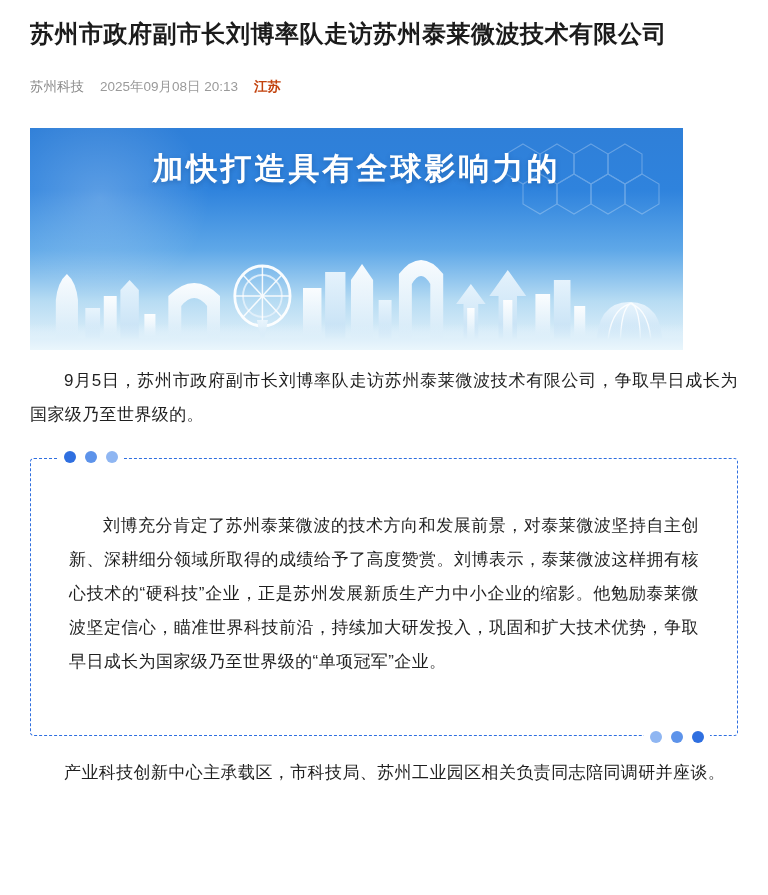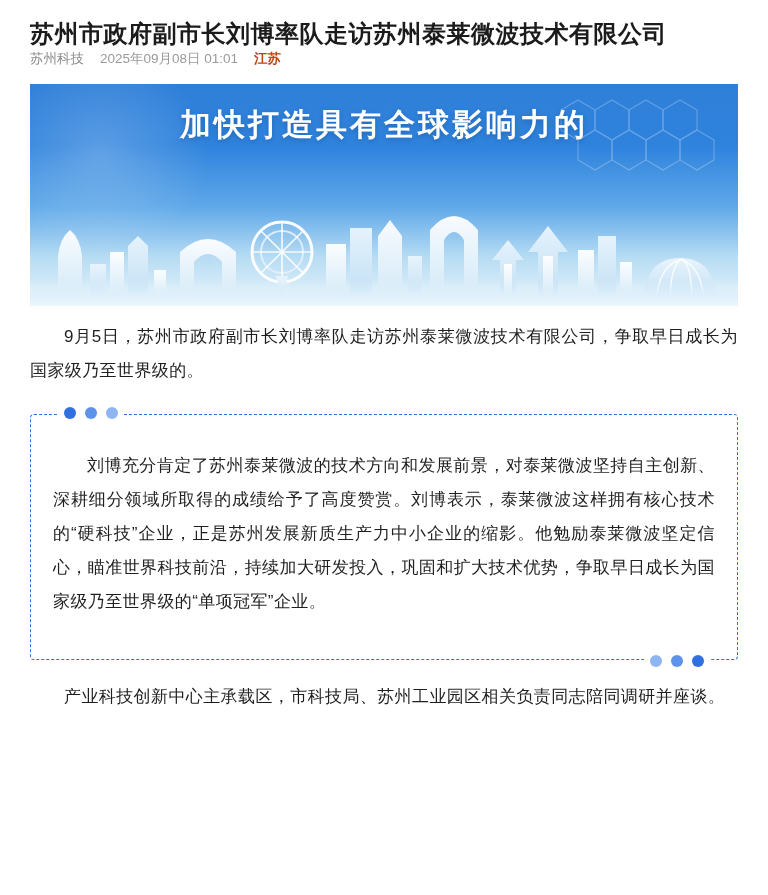--- a/index.html
+++ b/index.html
@@ -18,45 +18,45 @@
     width: 768px;
     box-sizing: border-box;
     padding: 18px 30px 10px 30px;
   }
   .article-title {
     font-size: 24px;
     font-weight: bold;
     line-height: 1.35;
     letter-spacing: 0.5px;
     color: #1b1b1b;
-    margin: 0 0 0 0;
+    margin: 0 0 28px 0;
   }
   .meta-row {
     display: flex;
     align-items: center;
     gap: 16px;
     font-size: 13.5px;
     color: #8a8a8a;
-    margin-bottom: 16px;
+    margin-bottom: 32px;
   }
   .meta-source {
     color: #8a8a8a;
   }
   .meta-time {
     color: #9a9a9a;
   }
   .meta-region {
     color: #c2410c;
     font-weight: bold;
   }
 
   
   .banner {
     position: relative;
-    width: 708px;
+    width: 653px;
     height: 222px;
     margin: 0 0 14px 0;
     overflow: hidden;
     background: linear-gradient(180deg, #2f7fd8 0%, #2f83dd 28%, #5fa8e8 55%, #b7dcf3 78%, #e8f4fb 100%);
   }
   .banner-hex {
     position: absolute;
     top: 6px;
     right: 10px;
     width: 180px;
@@ -134,21 +134,21 @@
     padding: 0;
   }
   .quote-box {
     border: 1.5px dashed #2f6fe0;
     border-radius: 4px;
     background: #ffffff;
     padding: 34px 22px 40px 22px;
     box-sizing: border-box;
   }
   .quote-box .para {
-    margin: 0;
+    margin: 16px;
   }
   .dots {
     position: absolute;
     display: flex;
     gap: 9px;
     z-index: 5;
   }
   .dots.top-left {
     top: -7px;
     left: 28px;
@@ -173,21 +173,21 @@
 </style>
 </head>
 <body>
 
 <div class="page">
 
   <h1 class="article-title">苏州市政府副市长刘博率队走访苏州泰莱微波技术有限公司</h1>
 
   <div class="meta-row">
     <span class="meta-source">苏州科技</span>
-    <span class="meta-time">2025年09月08日 01:01</span>
+    <span class="meta-time">2025年09月08日 20:13</span>
     <span class="meta-region">江苏</span>
   </div>
 
   <div class="banner">
     <div class="banner-leftglow"></div>
 
     <div class="banner-hex">
       <svg viewBox="0 0 180 110" xmlns="http://www.w3.org/2000/svg">
         <g fill="none" stroke="#ffffff" stroke-width="1.1" opacity="0.75">
           <polygon points="30,10 47,20 47,40 30,50 13,40 13,20"></polygon>

